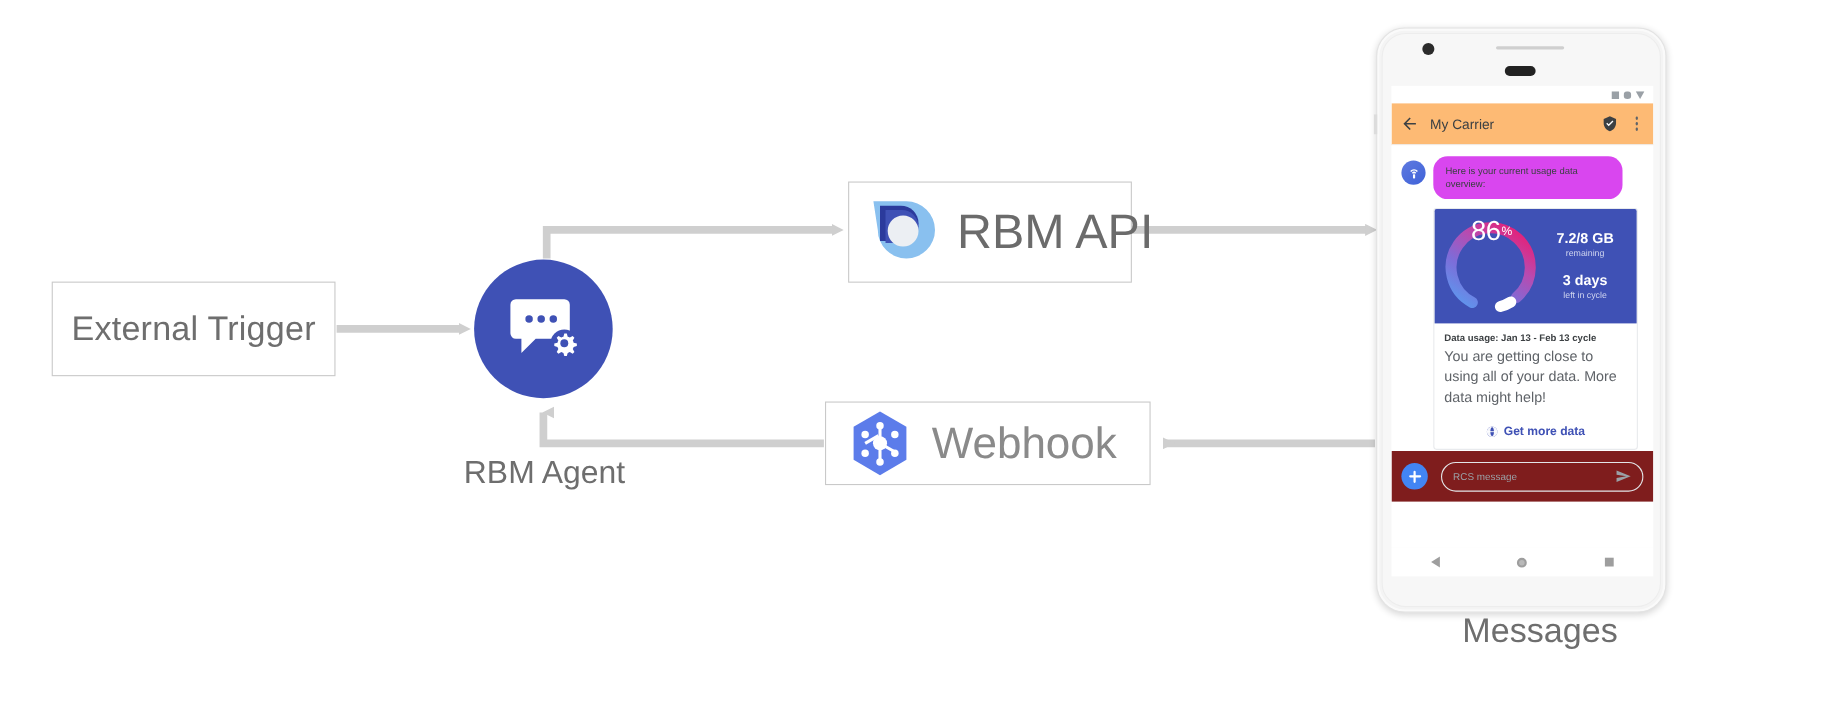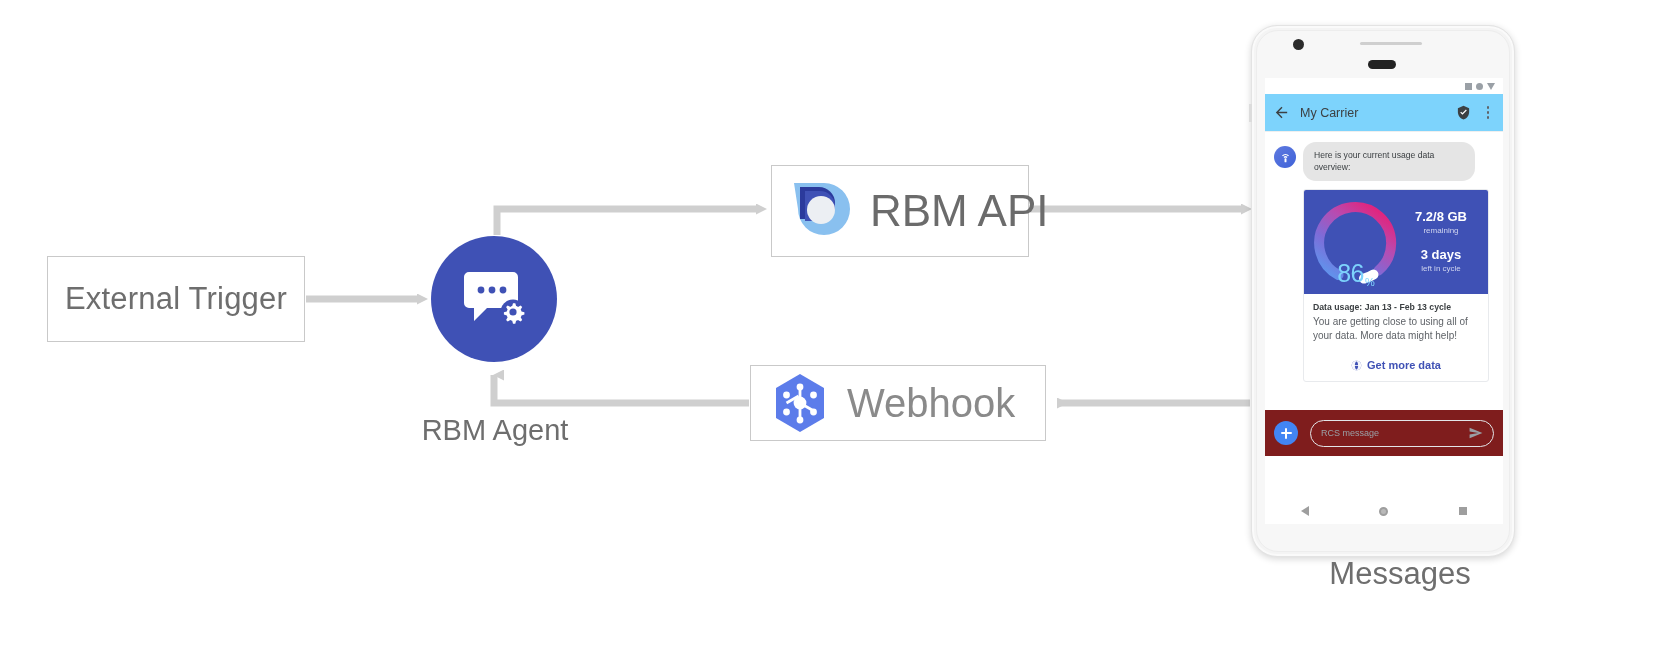--- a/index.html
+++ b/index.html
@@ -96,21 +96,21 @@
   
   #status-bar{
     height:16px; background:#fff; display:flex; align-items:center;
     justify-content:flex-end; gap:4px; padding:0 8px 0 0;
   }
   .sb-ico{ display:block; }
 
   
   #app-bar{
     height:38px; display:flex; align-items:center; gap:10px;
-    padding:0 8px; border-bottom:1px solid #efefef; background:#7dd3fc;
+    padding:0 8px; border-bottom:1px solid #efefef; background:#fdba74;
   }
   #back-arrow{ width:17px; height:17px; flex:0 0 17px; }
   #app-bar-title{ font-size:12.5px; color:#3c4043; flex:1; }
   #verified-badge{ width:15px; height:15px; flex:0 0 15px; }
   #overflow-menu{
     width:14px; flex:0 0 14px; display:flex; flex-direction:column;
     align-items:center; gap:2.5px;
   }
   #overflow-menu i{ width:2.6px; height:2.6px; border-radius:50%; background:#5f6368; display:block; }
 
@@ -118,48 +118,48 @@
   #conversation{
     padding:10px 9px 0 9px; background:#fff; height:324px; position:relative;
   }
   .msg-row{ display:flex; align-items:flex-start; gap:7px; }
   #sender-avatar{
     width:22px; height:22px; flex:0 0 22px; border-radius:50%;
     background:linear-gradient(140deg,#5f7ae0 0%,#3f62d8 100%);
     display:flex; align-items:center; justify-content:center; margin-top:4px;
   }
   #msg-bubble{
-    background:#e5e5e5; border-radius:13px; padding:7px 11px;
+    background:#d946ef; border-radius:13px; padding:7px 11px;
     font-size:8.6px; line-height:1.45; color:#3c4043; max-width:172px;
   }
 
   
   #rich-card{
     margin-top:8px; margin-left:29px; width:186px;
     border:1px solid #e8eaed; border-radius:3px; overflow:hidden; background:#fff;
   }
   #gauge-panel{
     background:#3f51b5; height:104px; position:relative;
     display:flex; align-items:center;
   }
   #gauge-wrap{ position:relative; width:92px; height:92px; margin-left:6px; flex:0 0 92px;}
   #gauge-pct{
-    position:absolute; inset:0; display:flex; align-items:flex-end;
-    justify-content:center; color:#7dd3fc;
+    position:absolute; inset:0; display:flex; align-items:flex-start;
+    justify-content:center; color:#ffffff;
   }
   #gauge-pct .num{ font-size:25px; font-weight:400; letter-spacing:-.5px; }
   #gauge-pct .unit{ font-size:11px; margin-top:9px; margin-left:1px;}
   #gauge-stats{ color:#fff; flex:1; padding-right:8px; text-align:center; }
   .stat-big{ font-size:13px; font-weight:700; line-height:1.15; }
   .stat-small{ font-size:8px; color:#cfd4ef; margin-top:1px; }
   .stat-gap{ height:13px; }
 
   #card-body{ padding:8px 9px 10px 9px; }
   #card-title{ font-size:8.7px; font-weight:700; color:#3c4043; }
-  #card-desc{ font-size:10px; color:#5f6368; line-height:1.42; margin-top:3px; }
+  #card-desc{ font-size:13px; color:#5f6368; line-height:1.42; margin-top:3px; }
   #card-action{
     margin-top:9px; padding-top:7px;
     display:flex; align-items:center; justify-content:center; gap:5px;
   }
   #globe-icon{ width:11px; height:11px; flex:0 0 11px; }
   #card-action-label{ font-size:11px; color:#3f51b5; font-weight:700; }
 
   
   #composer{
     position:absolute; left:0; right:0; bottom:0; height:46px;

